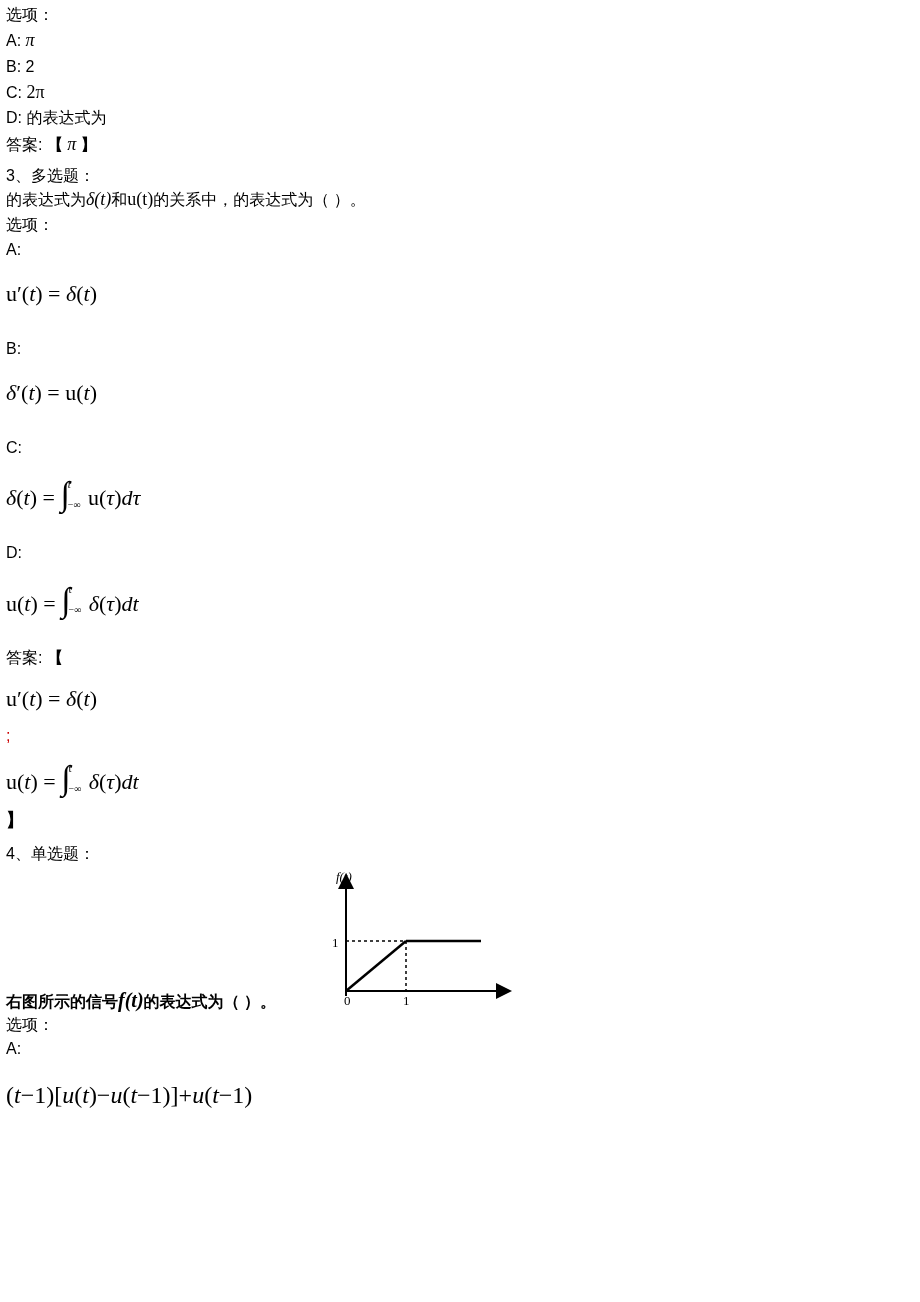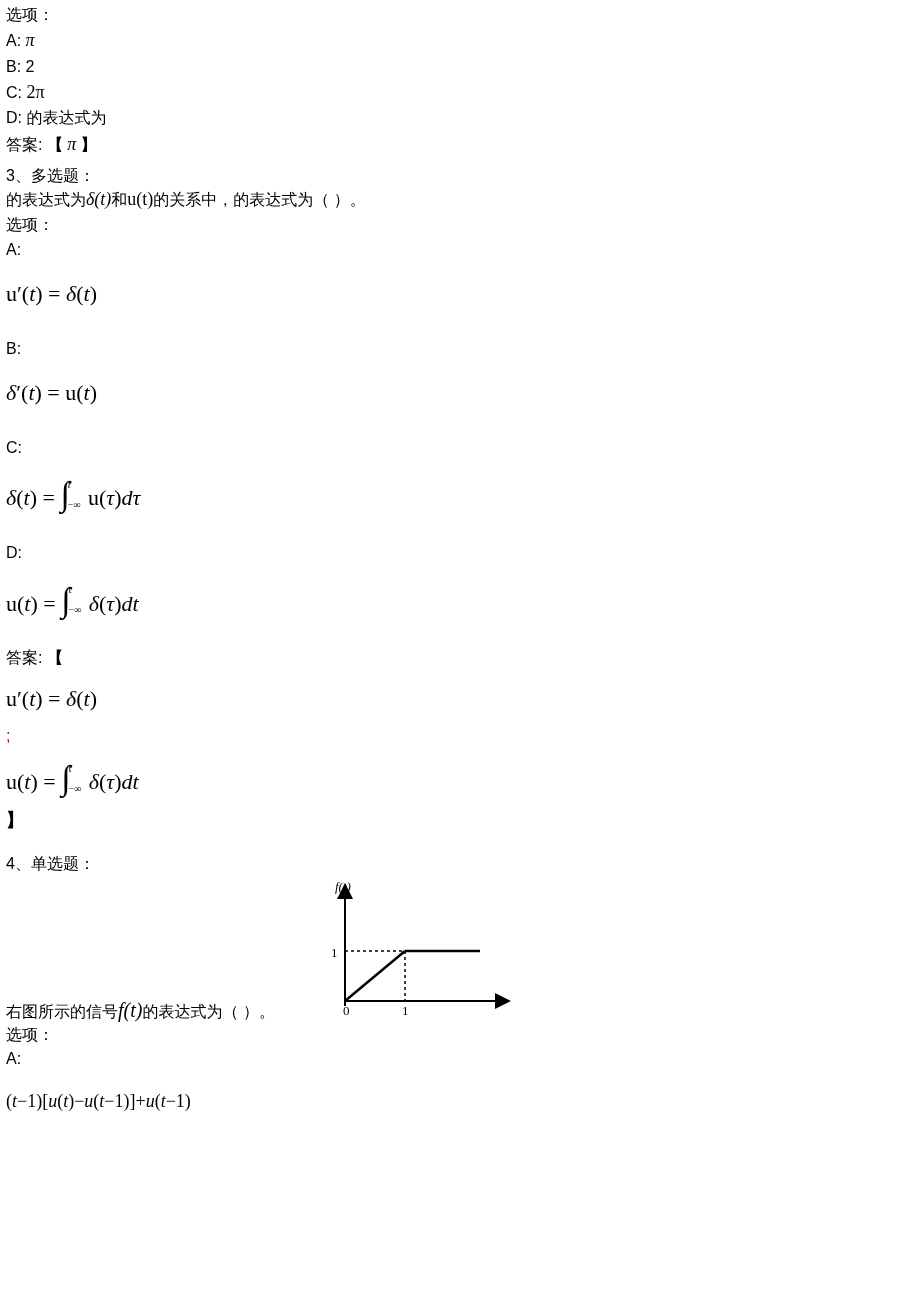--- a/index.html
+++ b/index.html
@@ -59,20 +59,21 @@
   .int-limits .upper { margin-bottom: 10px; }
   .int-limits .lower { font-size: 10px; }
   .red { color: #cc0000; }
   .q4-row {
     display: flex;
     align-items: flex-end;
     margin-top: 6px;
   }
   .q4-text {
     white-space: nowrap;
+    font-weight: bold;
   }
   .q4-img {
     margin-left: 30px;
     margin-bottom: -4px;
   }
   svg text {
     font-family: "Times New Roman", serif;
   }
   .prime {
     font-style: normal;
@@ -161,21 +162,21 @@
     <span class="int-sym">∫</span>
     <span class="int-limits">
         <span class="upper">t</span>
         <span class="lower">−∞</span>
       </span>
   </span>
   <span style="font-style:italic">δ</span>(<span style="font-style:italic">τ</span>)<span style="font-style:italic">dt</span>
 </div>
 <div class="answer-bracket" style="font-size:18px;margin-top:6px">】</div>
 
-<div style="margin-top:20px">4、单选题：</div>
+<div style="margin-top:10px">4、单选题：</div>
 <div class="q4-row">
   <div class="q4-text">
     <span>右图所示的信号</span><span class="math-inline" style="font-size:20px">f(t)</span><span>的表达式为（  ）。</span>
   </div>
   <div class="q4-img">
     <svg width="210" height="140" viewBox="0 0 210 140">
       <defs>
         <marker id="arrow" markerWidth="8" markerHeight="8" refX="5" refY="4" orient="auto">
           <path d="M0,0 L8,4 L0,8 Z" fill="#000"></path>
         </marker>
@@ -192,15 +193,15 @@
 
       <text x="30" y="10" font-size="13" font-style="italic">f(t)</text>
       <text x="38" y="134" font-size="13">0</text>
       <text x="97" y="134" font-size="13">1</text>
       <text x="26" y="76" font-size="13">1</text>
     </svg>
   </div>
 </div>
 <div class="opt-line">选项：</div>
 <div class="opt-line">A:</div>
-<div class="formula-block2" style="font-size:18px;margin-top:18px">
+<div class="formula-block2" style="font-size:24px;margin-top:18px">
   (<span style="font-style:italic">t</span>−1)[<span style="font-style:italic">u</span>(<span style="font-style:italic">t</span>)−<span style="font-style:italic">u</span>(<span style="font-style:italic">t</span>−1)]+<span style="font-style:italic">u</span>(<span style="font-style:italic">t</span>−1)
 </div>
 
 </body></html>

